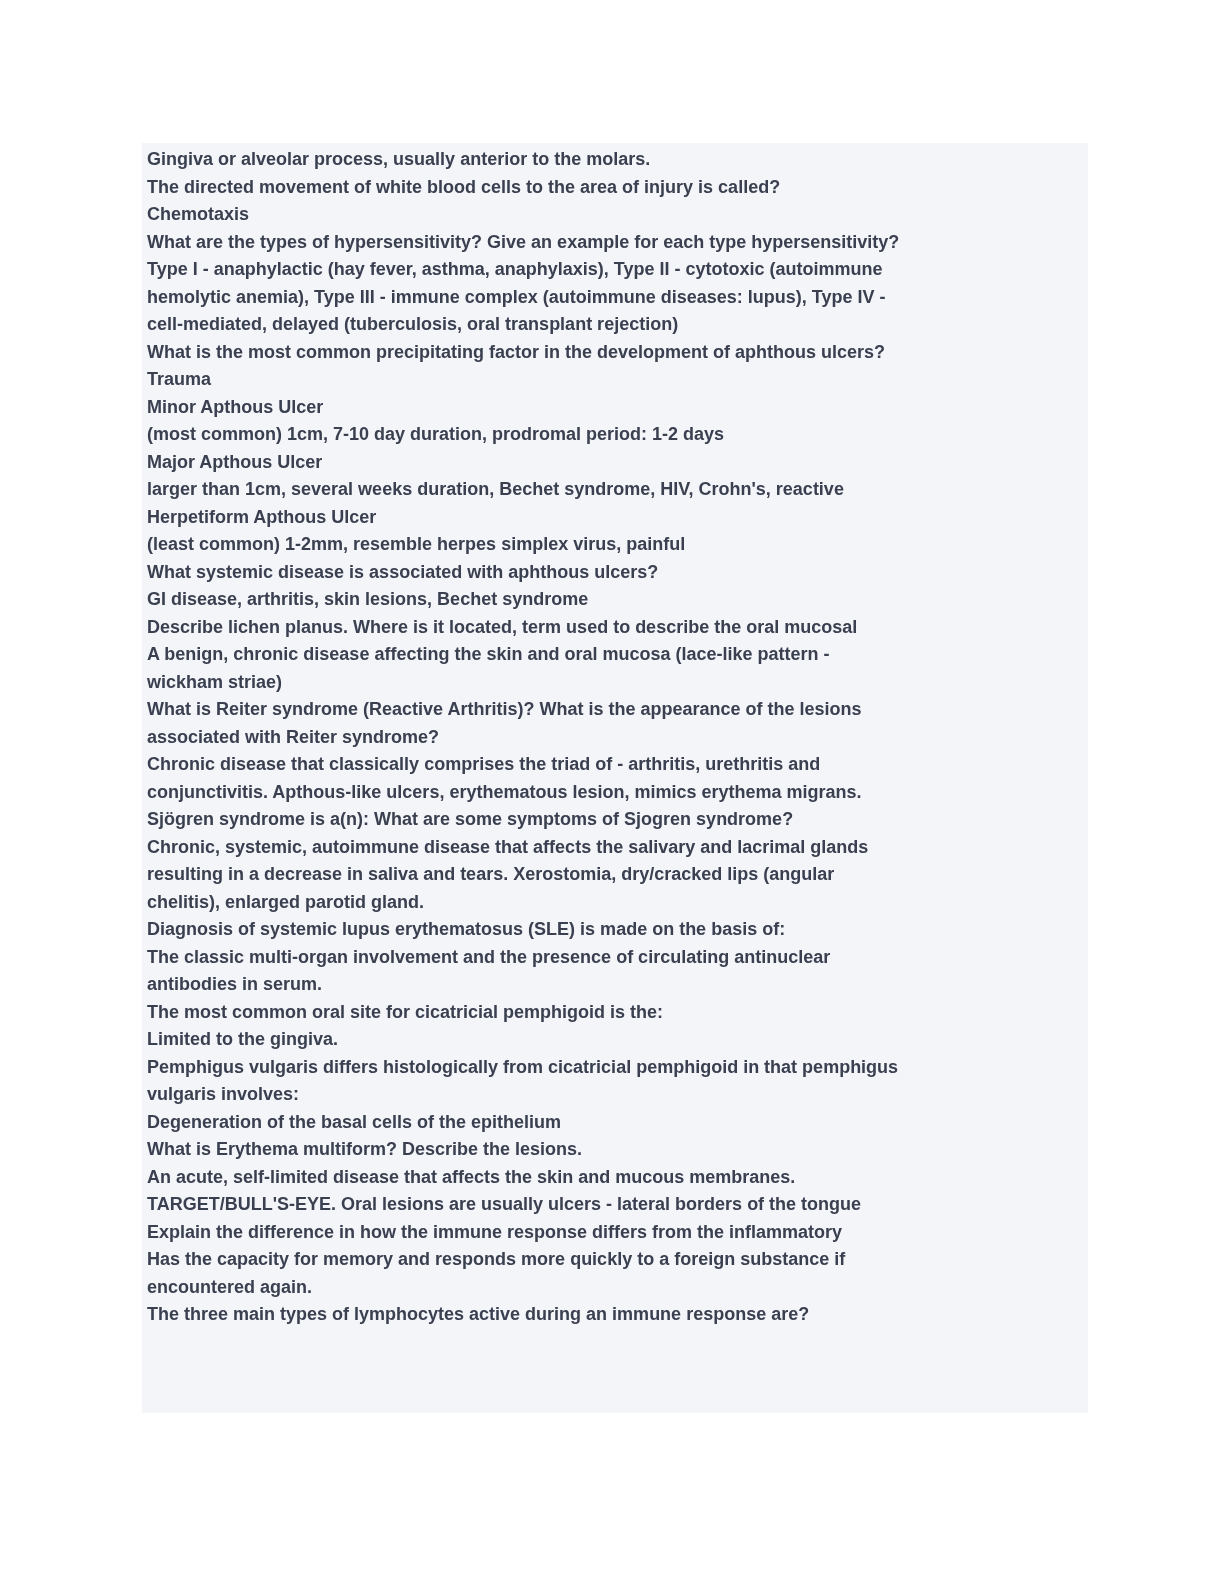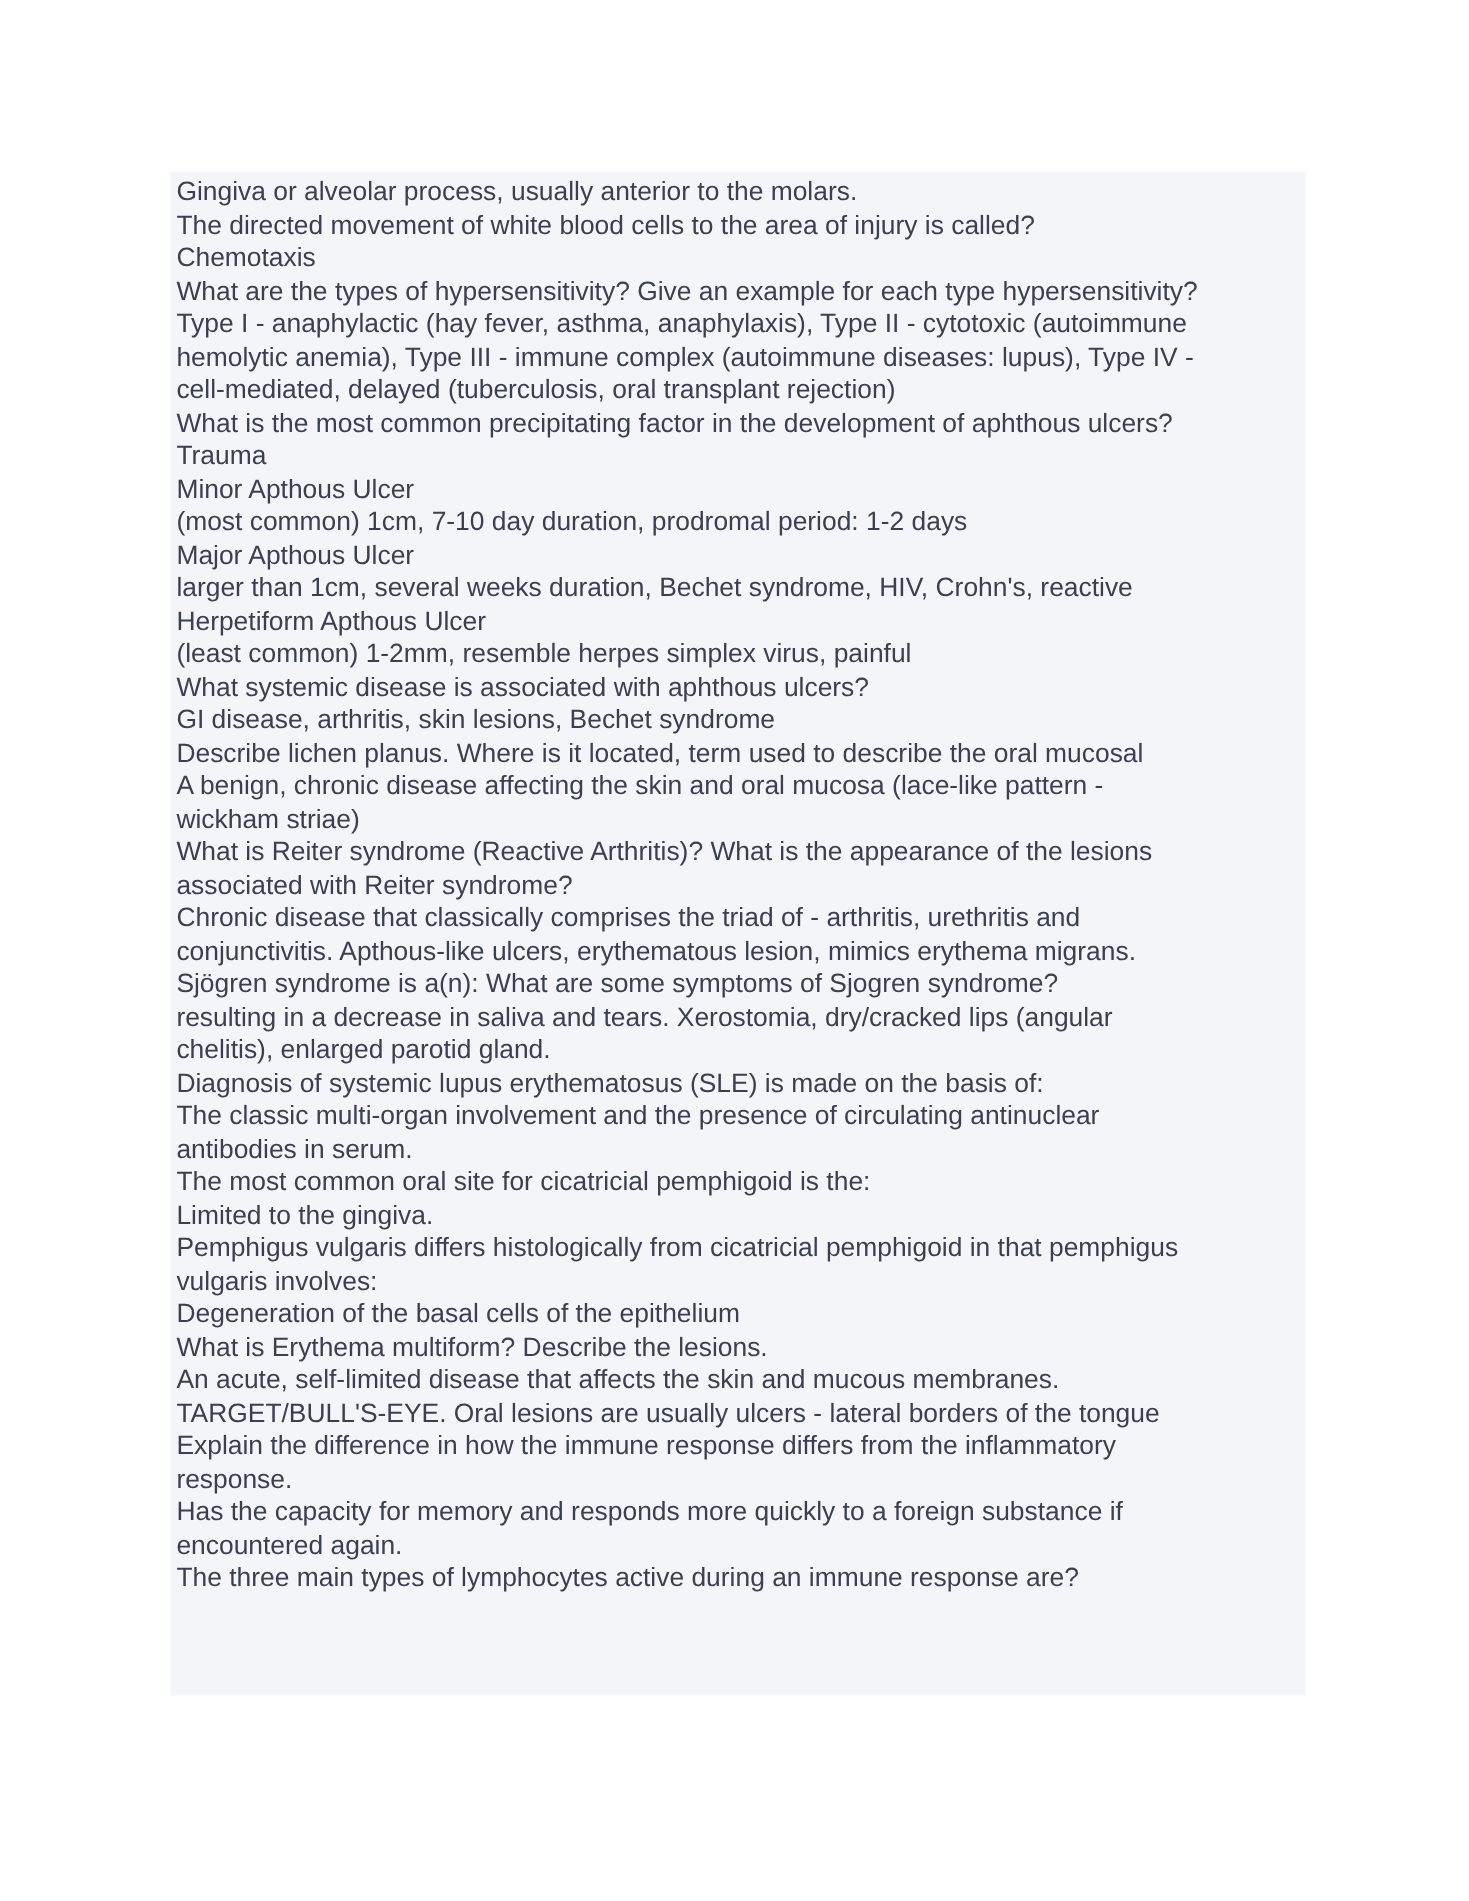--- a/index.html
+++ b/index.html
@@ -23,26 +23,27 @@
     position: absolute;
     left: 142px;
     top: 143px;
     width: 946px;
     min-height: 1270px;
     background: var(--block-bg, #f4f5f9);
     box-sizing: border-box;
     padding: 3px 4px 2px 5px;
   }
   .line {
-    font-size: 22px;
+    font-size: 18px;
     line-height: 27.5px;
     height: 27.5px;
     color: var(--text-color, #3a4050);
     white-space: nowrap;
     letter-spacing: 0px;
+    font-weight: bold;
   }
 </style>
 </head>
 <body>
 
 <div class="page">
   <div class="text-block">
       <div class="line">Gingiva or alveolar process, usually anterior to the molars.</div>
       <div class="line">The directed movement of white blood cells to the area of injury is called?</div>
       <div class="line">Chemotaxis</div>
@@ -61,32 +62,32 @@
       <div class="line">What systemic disease is associated with aphthous ulcers?</div>
       <div class="line">GI disease, arthritis, skin lesions, Bechet syndrome</div>
       <div class="line">Describe lichen planus. Where is it located, term used to describe the oral mucosal</div>
       <div class="line">A benign, chronic disease affecting the skin and oral mucosa (lace-like pattern -</div>
       <div class="line">wickham striae)</div>
       <div class="line">What is Reiter syndrome (Reactive Arthritis)? What is the appearance of the lesions</div>
       <div class="line">associated with Reiter syndrome?</div>
       <div class="line">Chronic disease that classically comprises the triad of - arthritis, urethritis and</div>
       <div class="line">conjunctivitis. Apthous-like ulcers, erythematous lesion, mimics erythema migrans.</div>
       <div class="line">Sjögren syndrome is a(n): What are some symptoms of Sjogren syndrome?</div>
+      <div class="line">Chronic, systemic, autoimmune disease that affects the salivary and lacrimal glands</div>
       <div class="line">resulting in a decrease in saliva and tears. Xerostomia, dry/cracked lips (angular</div>
       <div class="line">chelitis), enlarged parotid gland.</div>
       <div class="line">Diagnosis of systemic lupus erythematosus (SLE) is made on the basis of:</div>
       <div class="line">The classic multi-organ involvement and the presence of circulating antinuclear</div>
       <div class="line">antibodies in serum.</div>
       <div class="line">The most common oral site for cicatricial pemphigoid is the:</div>
       <div class="line">Limited to the gingiva.</div>
       <div class="line">Pemphigus vulgaris differs histologically from cicatricial pemphigoid in that pemphigus</div>
       <div class="line">vulgaris involves:</div>
       <div class="line">Degeneration of the basal cells of the epithelium</div>
       <div class="line">What is Erythema multiform? Describe the lesions.</div>
       <div class="line">An acute, self-limited disease that affects the skin and mucous membranes.</div>
       <div class="line">TARGET/BULL'S-EYE. Oral lesions are usually ulcers - lateral borders of the tongue</div>
       <div class="line">Explain the difference in how the immune response differs from the inflammatory</div>
-      <div class="line">response.</div>
       <div class="line">Has the capacity for memory and responds more quickly to a foreign substance if</div>
       <div class="line">encountered again.</div>
       <div class="line">The three main types of lymphocytes active during an immune response are?</div>
     </div>
 </div>
 
 </body></html>

